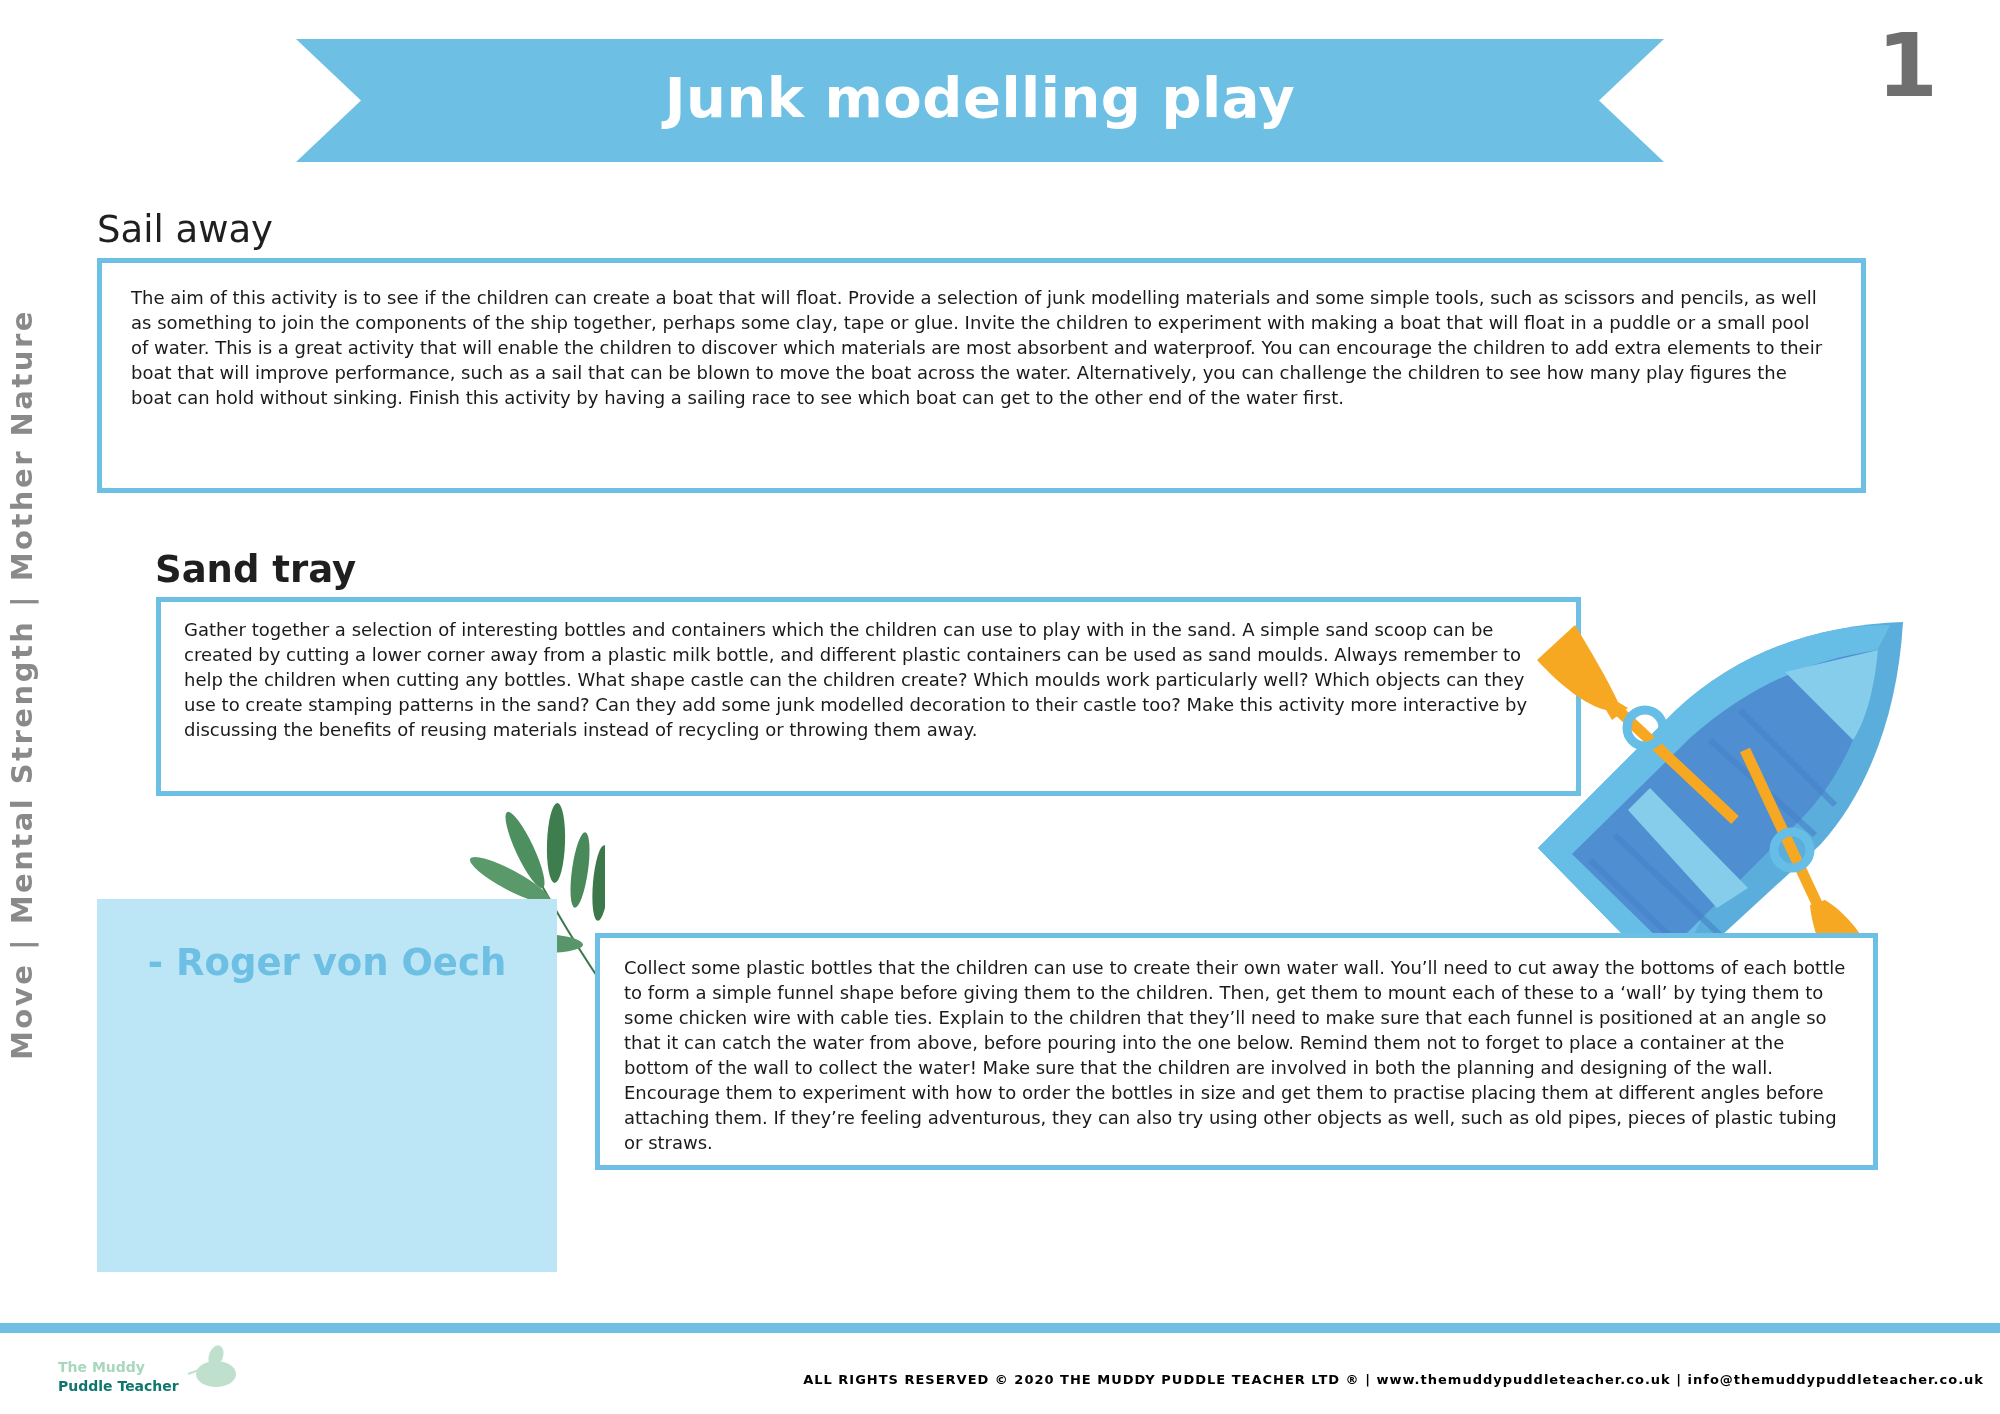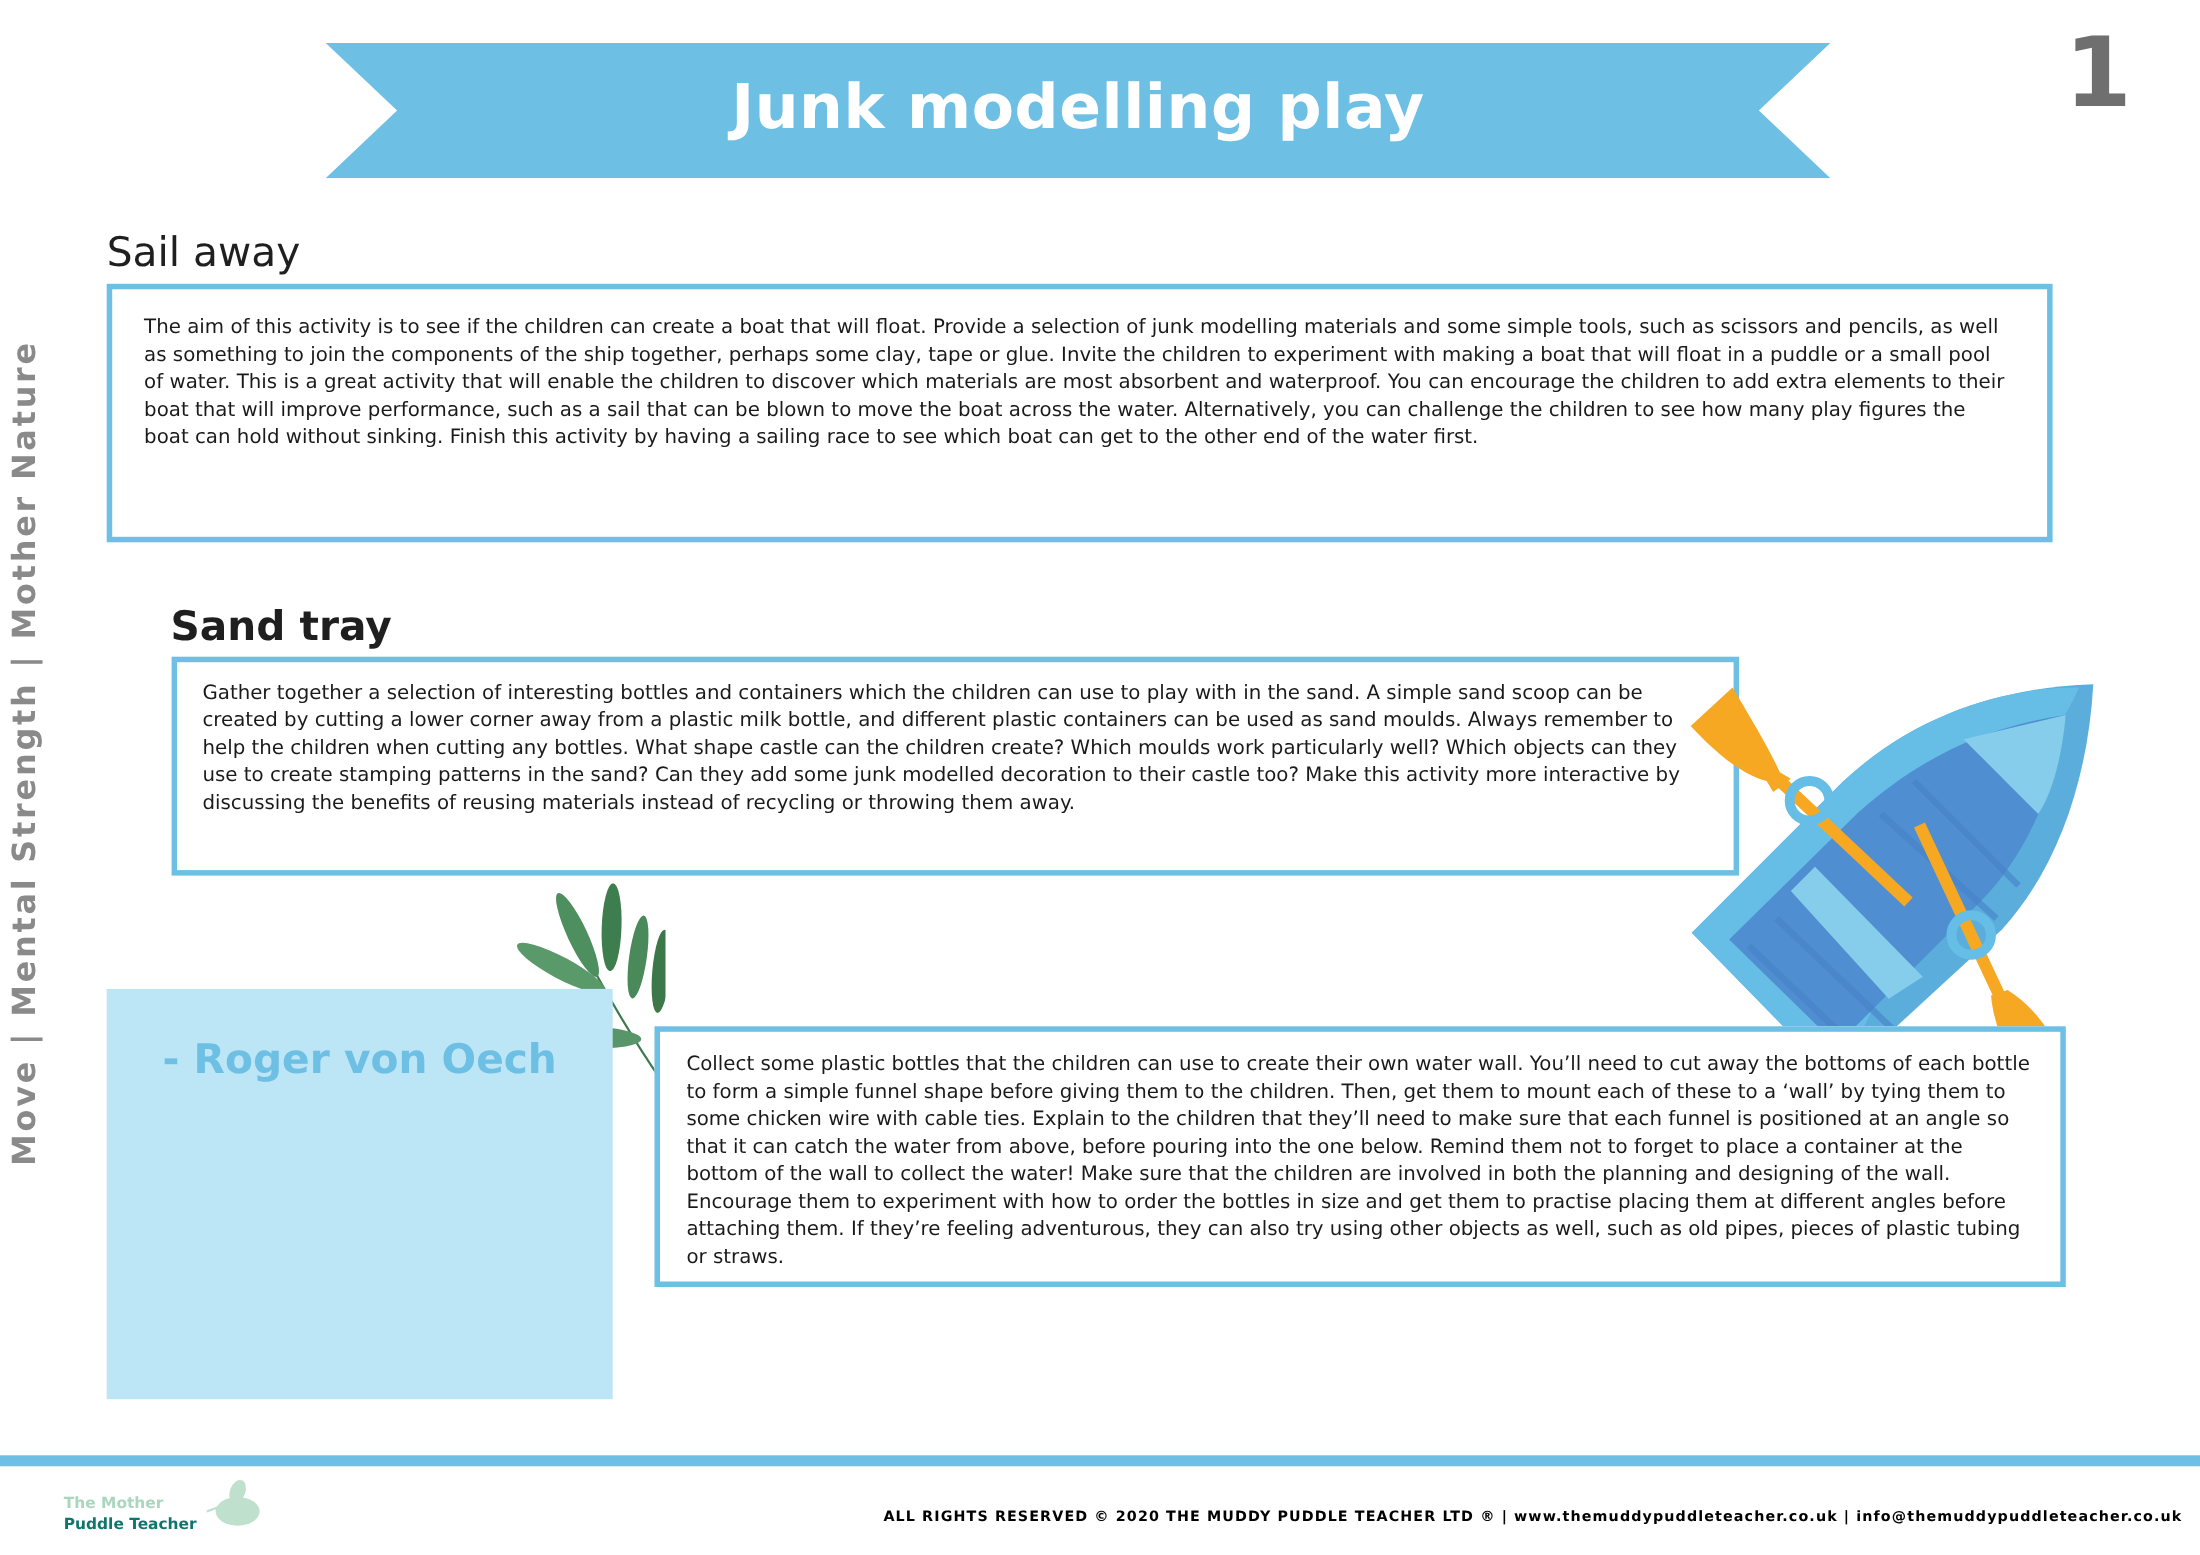--- a/index.html
+++ b/index.html
@@ -95,16 +95,16 @@
   <p>Collect some plastic bottles that the children can use to create their own water wall. You’ll need to cut away the bottoms of each bottle to form a simple funnel shape before giving them to the children. Then, get them to mount each of these to a ‘wall’ by tying them to some chicken wire with cable ties. Explain to the children that they’ll need to make sure that each funnel is positioned at an angle so that it can catch the water from above, before pouring into the one below. Remind them not to forget to place a container at the bottom of the wall to collect the water! Make sure that the children are involved in both the planning and designing of the wall. Encourage them to experiment with how to order the bottles in size and get them to practise placing them at different angles before attaching them. If they’re feeling adventurous, they can also try using other objects as well, such as old pipes, pieces of plastic tubing or straws.</p>
 </div>
 
 <div class="abs footer-bar"></div>
 <div class="abs logo">
   <svg class="abs" style="left:72px; top:0px;" width="110" height="50" viewBox="0 0 110 50">
     <ellipse cx="88" cy="32" rx="20" ry="13" fill="#bfe0cc"></ellipse>
     <ellipse cx="88" cy="14" rx="7" ry="11" transform="rotate(20 88 14)" fill="#bfe0cc"></ellipse>
     <path d="M60,32 Q75,26 88,24" stroke="#bfe0cc" stroke-width="2" fill="none"></path>
   </svg>
-  <div class="logo-l1">The Mother</div>
+  <div class="logo-l1">The Muddy</div>
   <div class="logo-l2">Puddle Teacher</div>
 </div>
 <div class="abs footer-text">ALL RIGHTS RESERVED © 2020 THE MUDDY PUDDLE TEACHER LTD ® | www.themuddypuddleteacher.co.uk | info@themuddypuddleteacher.co.uk</div>
 
 </body></html>

